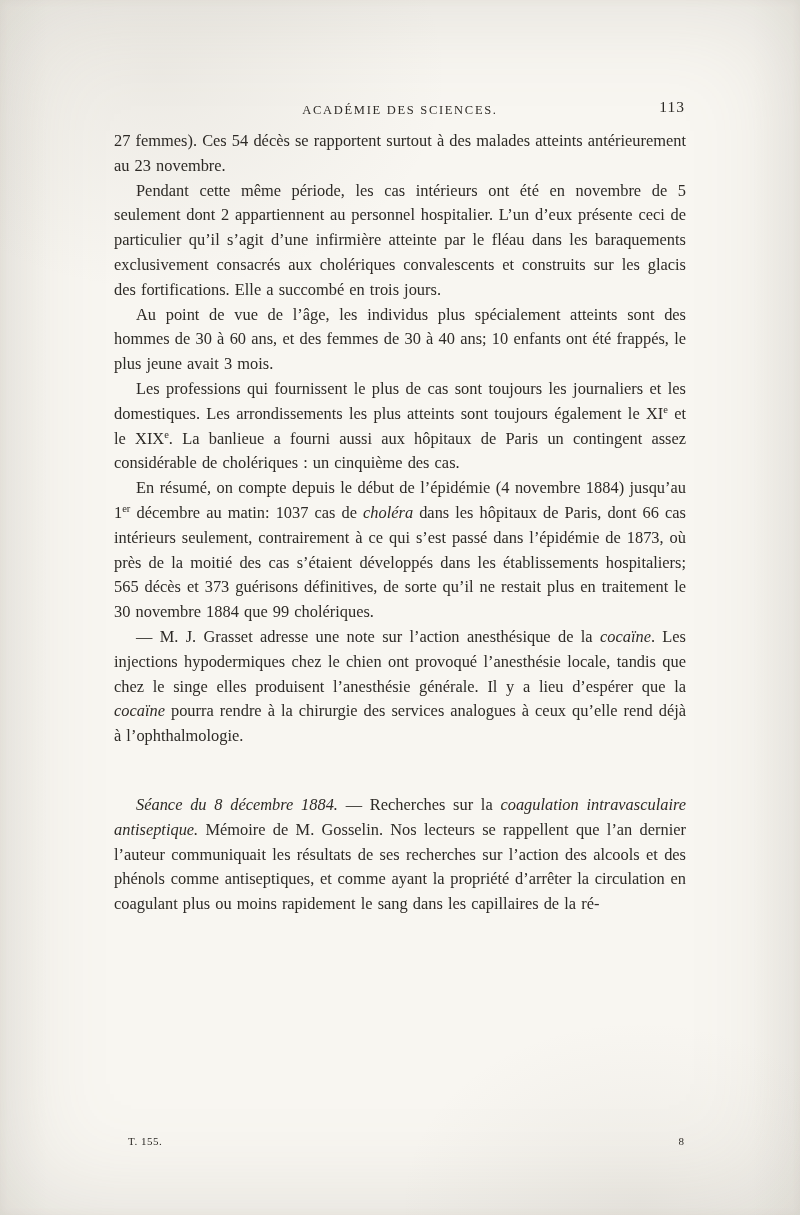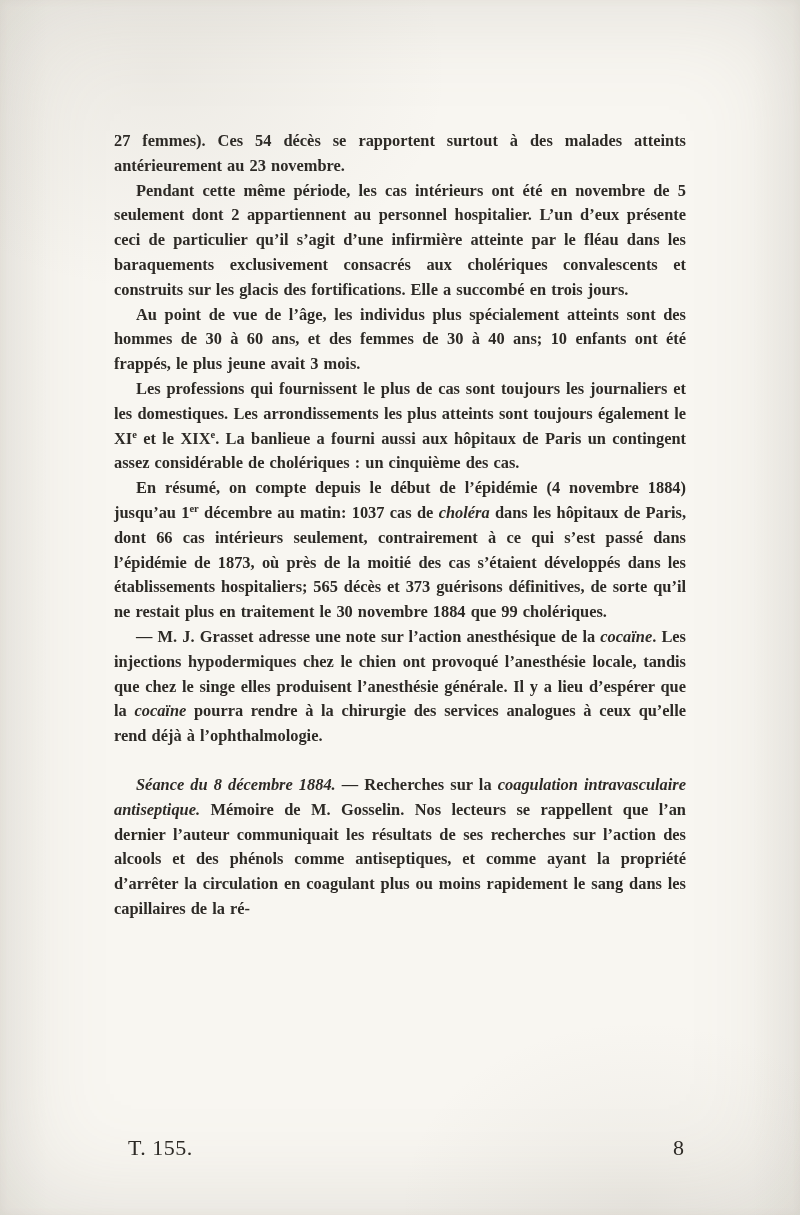--- a/index.html
+++ b/index.html
@@ -20,43 +20,47 @@
       linear-gradient(90deg, rgba(140,133,120,0.06), transparent 6%, transparent 94%, rgba(140,133,120,0.06));
   }
 
   .header{ position:absolute; top:100px; left:114px; width:572px; height:22px; color:var(--ink); }
   .header-title{
     position:absolute; left:50%; top:3px; transform:translateX(-50%);
     font-size:12.5px; letter-spacing:1.7px; white-space:nowrap;
   }
   .page-number{ position:absolute; right:1px; top:-2px; font-size:15.5px; letter-spacing:1px; }
 
-  .content{ position:absolute; top:129px; left:114px; width:572px; color:var(--ink);font-weight:bold; }
+  .content{ position:absolute; top:129px; left:114px; width:572px; color:var(--ink); }
   .para{
     margin:0; font-size:16.4px; line-height:24.8px;
     text-align:justify; text-indent:22px; word-spacing:1px;
     hyphens:auto; -webkit-hyphens:auto;
   }
   .para.no-indent{ text-indent:0; }
-  .para.space-before{ margin-top:24px; }
+  .para.space-before{ margin-top:44px; }
   .it{ font-style:italic; }
   sup{ font-size:10.5px; line-height:0; vertical-align:super; }
 
   .footer{
     position:absolute; top:1135px; left:114px; width:572px; height:24px;
-    color:var(--ink); font-size:22px;
+    color:var(--ink); font-size:11px;
   }
   .footer-volume{ position:absolute; left:14px; top:0; letter-spacing:0.5px; }
   .footer-signature{ position:absolute; right:2px; top:0; }
 </style>
 </head>
 <body>
 
 <div class="page">
 
+  <div class="header">
+    <span class="header-title">ACADÉMIE DES SCIENCES.</span>
+    <span class="page-number">113</span>
+  </div>
 
   <div class="content">
       <p class="para no-indent">27 femmes). Ces 54 décès se rapportent surtout à des malades atteints antérieurement au 23 novembre.</p>
       <p class="para">Pendant cette même période, les cas intérieurs ont été en novembre de 5 seulement dont 2 appartiennent au personnel hospitalier. L’un d’eux présente ceci de particulier qu’il s’agit d’une infirmière atteinte par le fléau dans les baraquements exclusivement consacrés aux cholériques convalescents et construits sur les glacis des fortifications. Elle a succombé en trois jours.</p>
       <p class="para">Au point de vue de l’âge, les individus plus spécialement atteints sont des hommes de 30 à 60 ans, et des femmes de 30 à 40 ans; 10 enfants ont été frappés, le plus jeune avait 3 mois.</p>
       <p class="para">Les professions qui fournissent le plus de cas sont toujours les journaliers et les domestiques. Les arrondissements les plus atteints sont toujours également le XI<sup>e</sup> et le XIX<sup>e</sup>. La banlieue a fourni aussi aux hôpitaux de Paris un contingent assez considérable de cholériques : un cinquième des cas.</p>
       <p class="para">En résumé, on compte depuis le début de l’épidémie (4 novembre 1884) jusqu’au 1<sup>er</sup> décembre au matin: 1037 cas de <span class="it">choléra</span> dans les hôpitaux de Paris, dont 66 cas intérieurs seulement, contrairement à ce qui s’est passé dans l’épidémie de 1873, où près de la moitié des cas s’étaient développés dans les établissements hospitaliers; 565 décès et 373 guérisons définitives, de sorte qu’il ne restait plus en traitement le 30 novembre 1884 que 99 cholériques.</p>
       <p class="para">— M. J. Grasset adresse une note sur l’action anesthésique de la <span class="it">cocaïne</span>. Les injections hypodermiques chez le chien ont provoqué l’anesthésie locale, tandis que chez le singe elles produisent l’anesthésie générale. Il y a lieu d’espérer que la <span class="it">cocaïne</span> pourra rendre à la chirurgie des services analogues à ceux qu’elle rend déjà à l’ophthalmologie.</p>
       <p class="para space-before"><span class="it">Séance du 8 décembre 1884.</span> — Recherches sur la <span class="it">coagulation intravasculaire antiseptique.</span> Mémoire de M. Gosselin. Nos lecteurs se rappellent que l’an dernier l’auteur communiquait les résultats de ses recherches sur l’action des alcools et des phénols comme antiseptiques, et comme ayant la propriété d’arrêter la circulation en coagulant plus ou moins rapidement le sang dans les capillaires de la ré-</p>
     </div>

